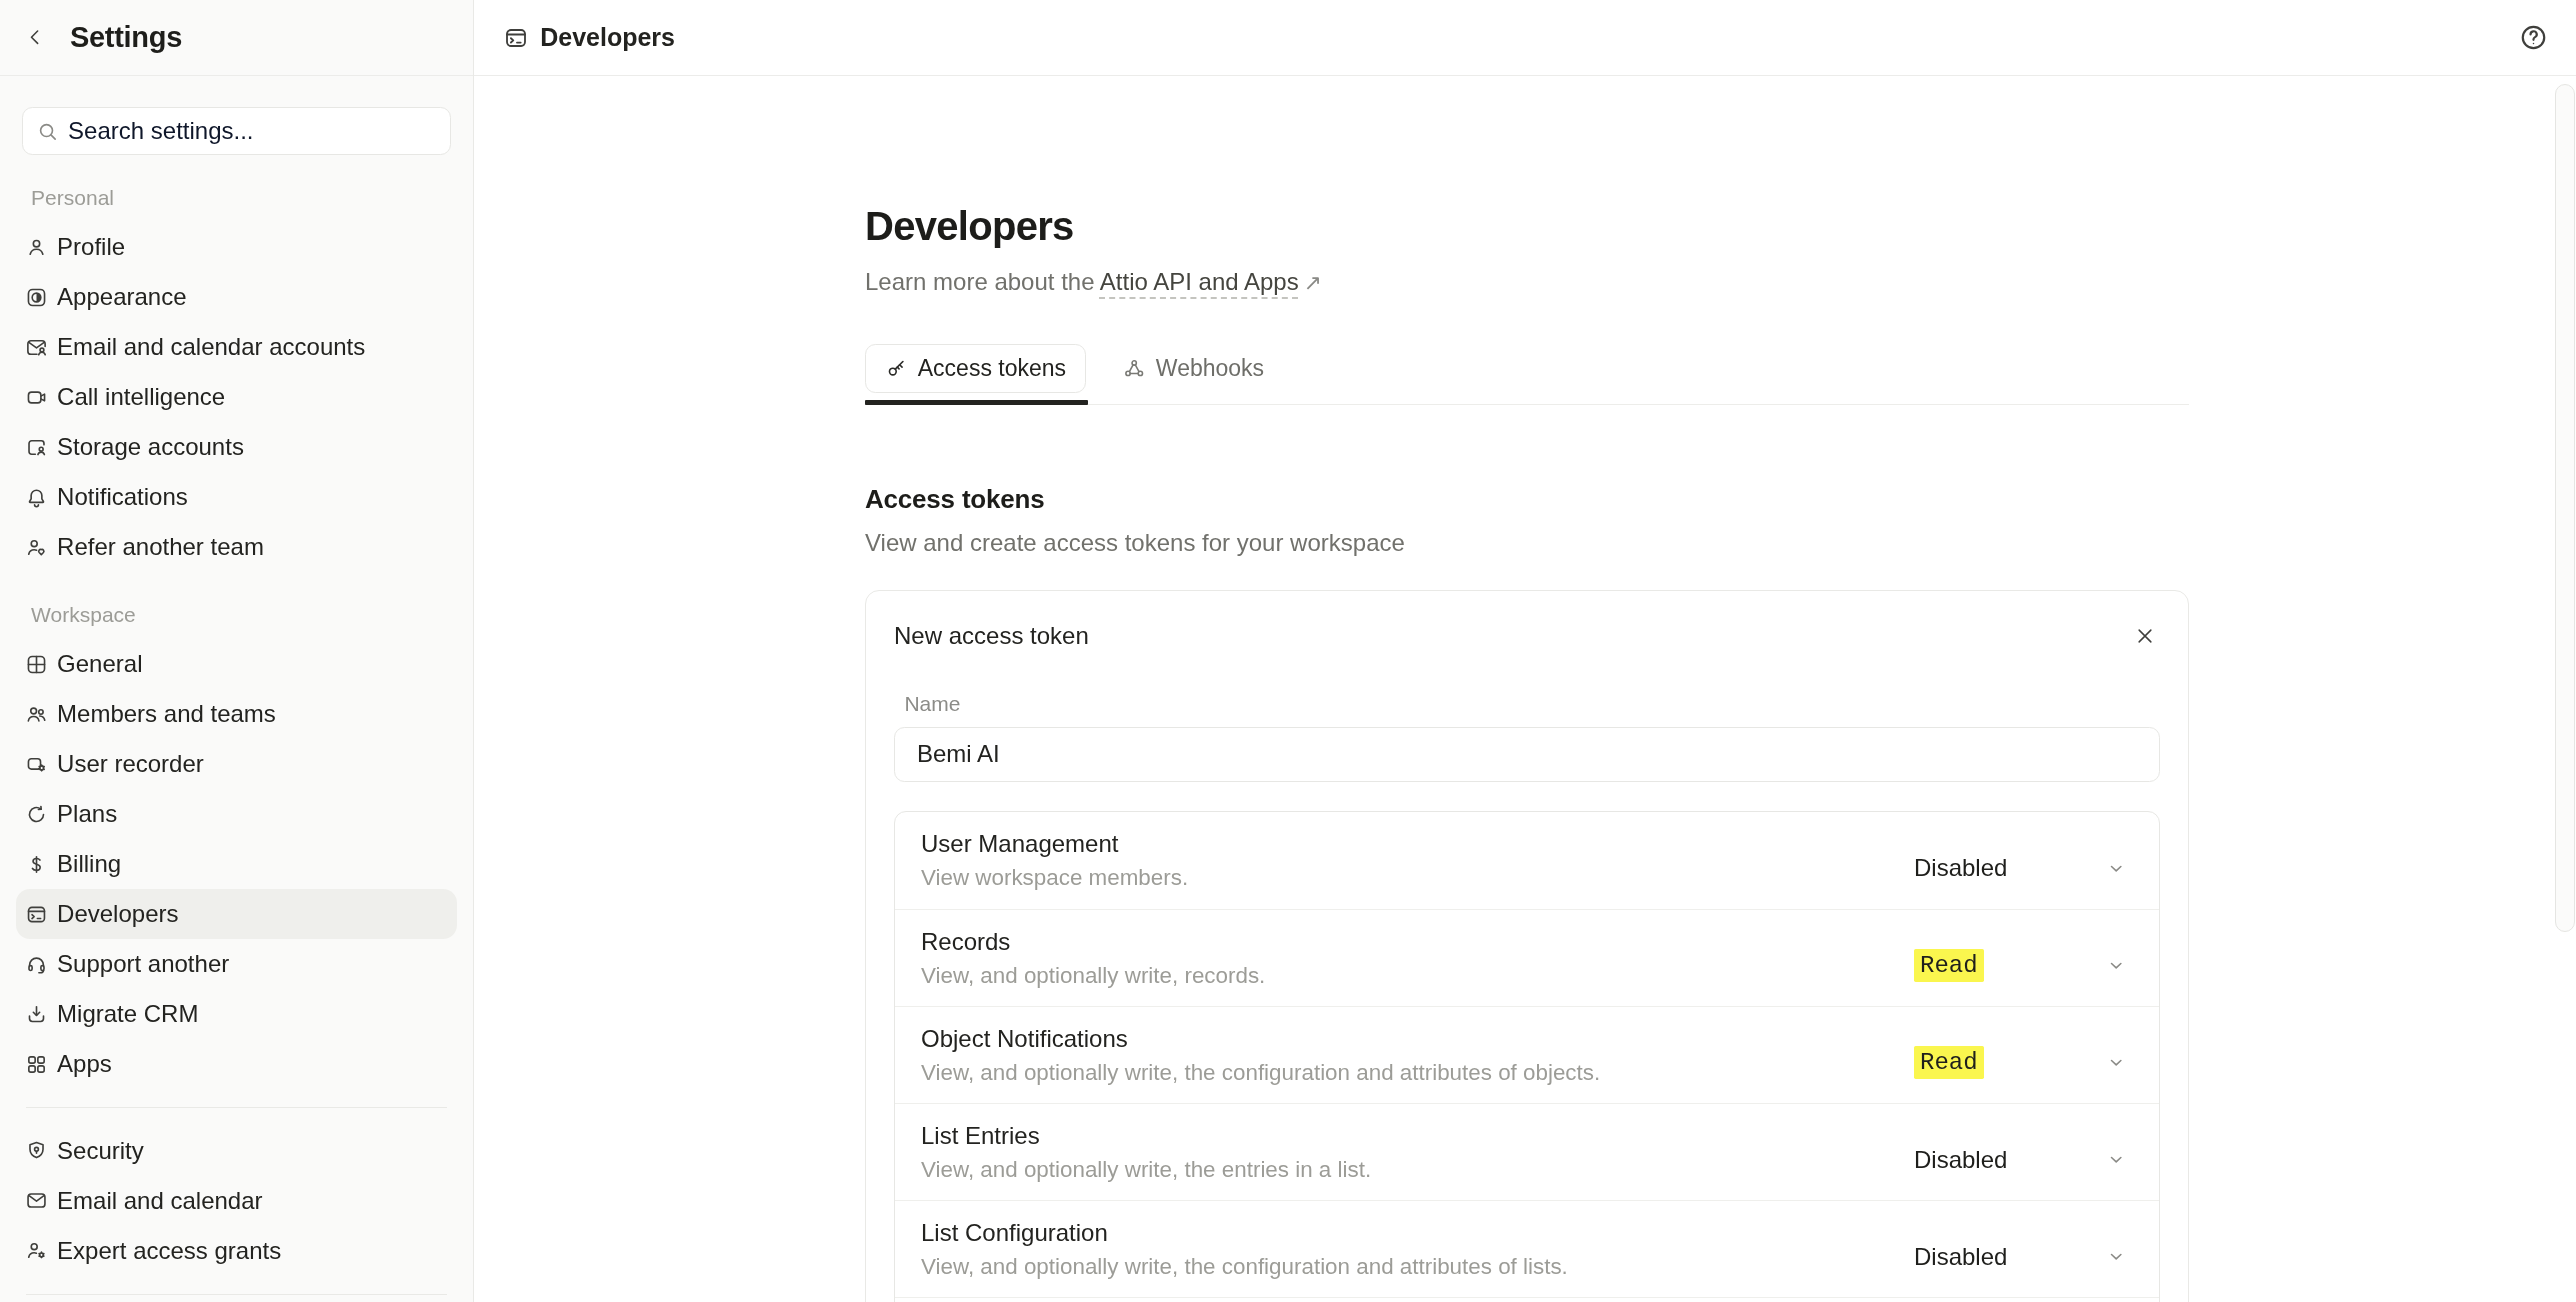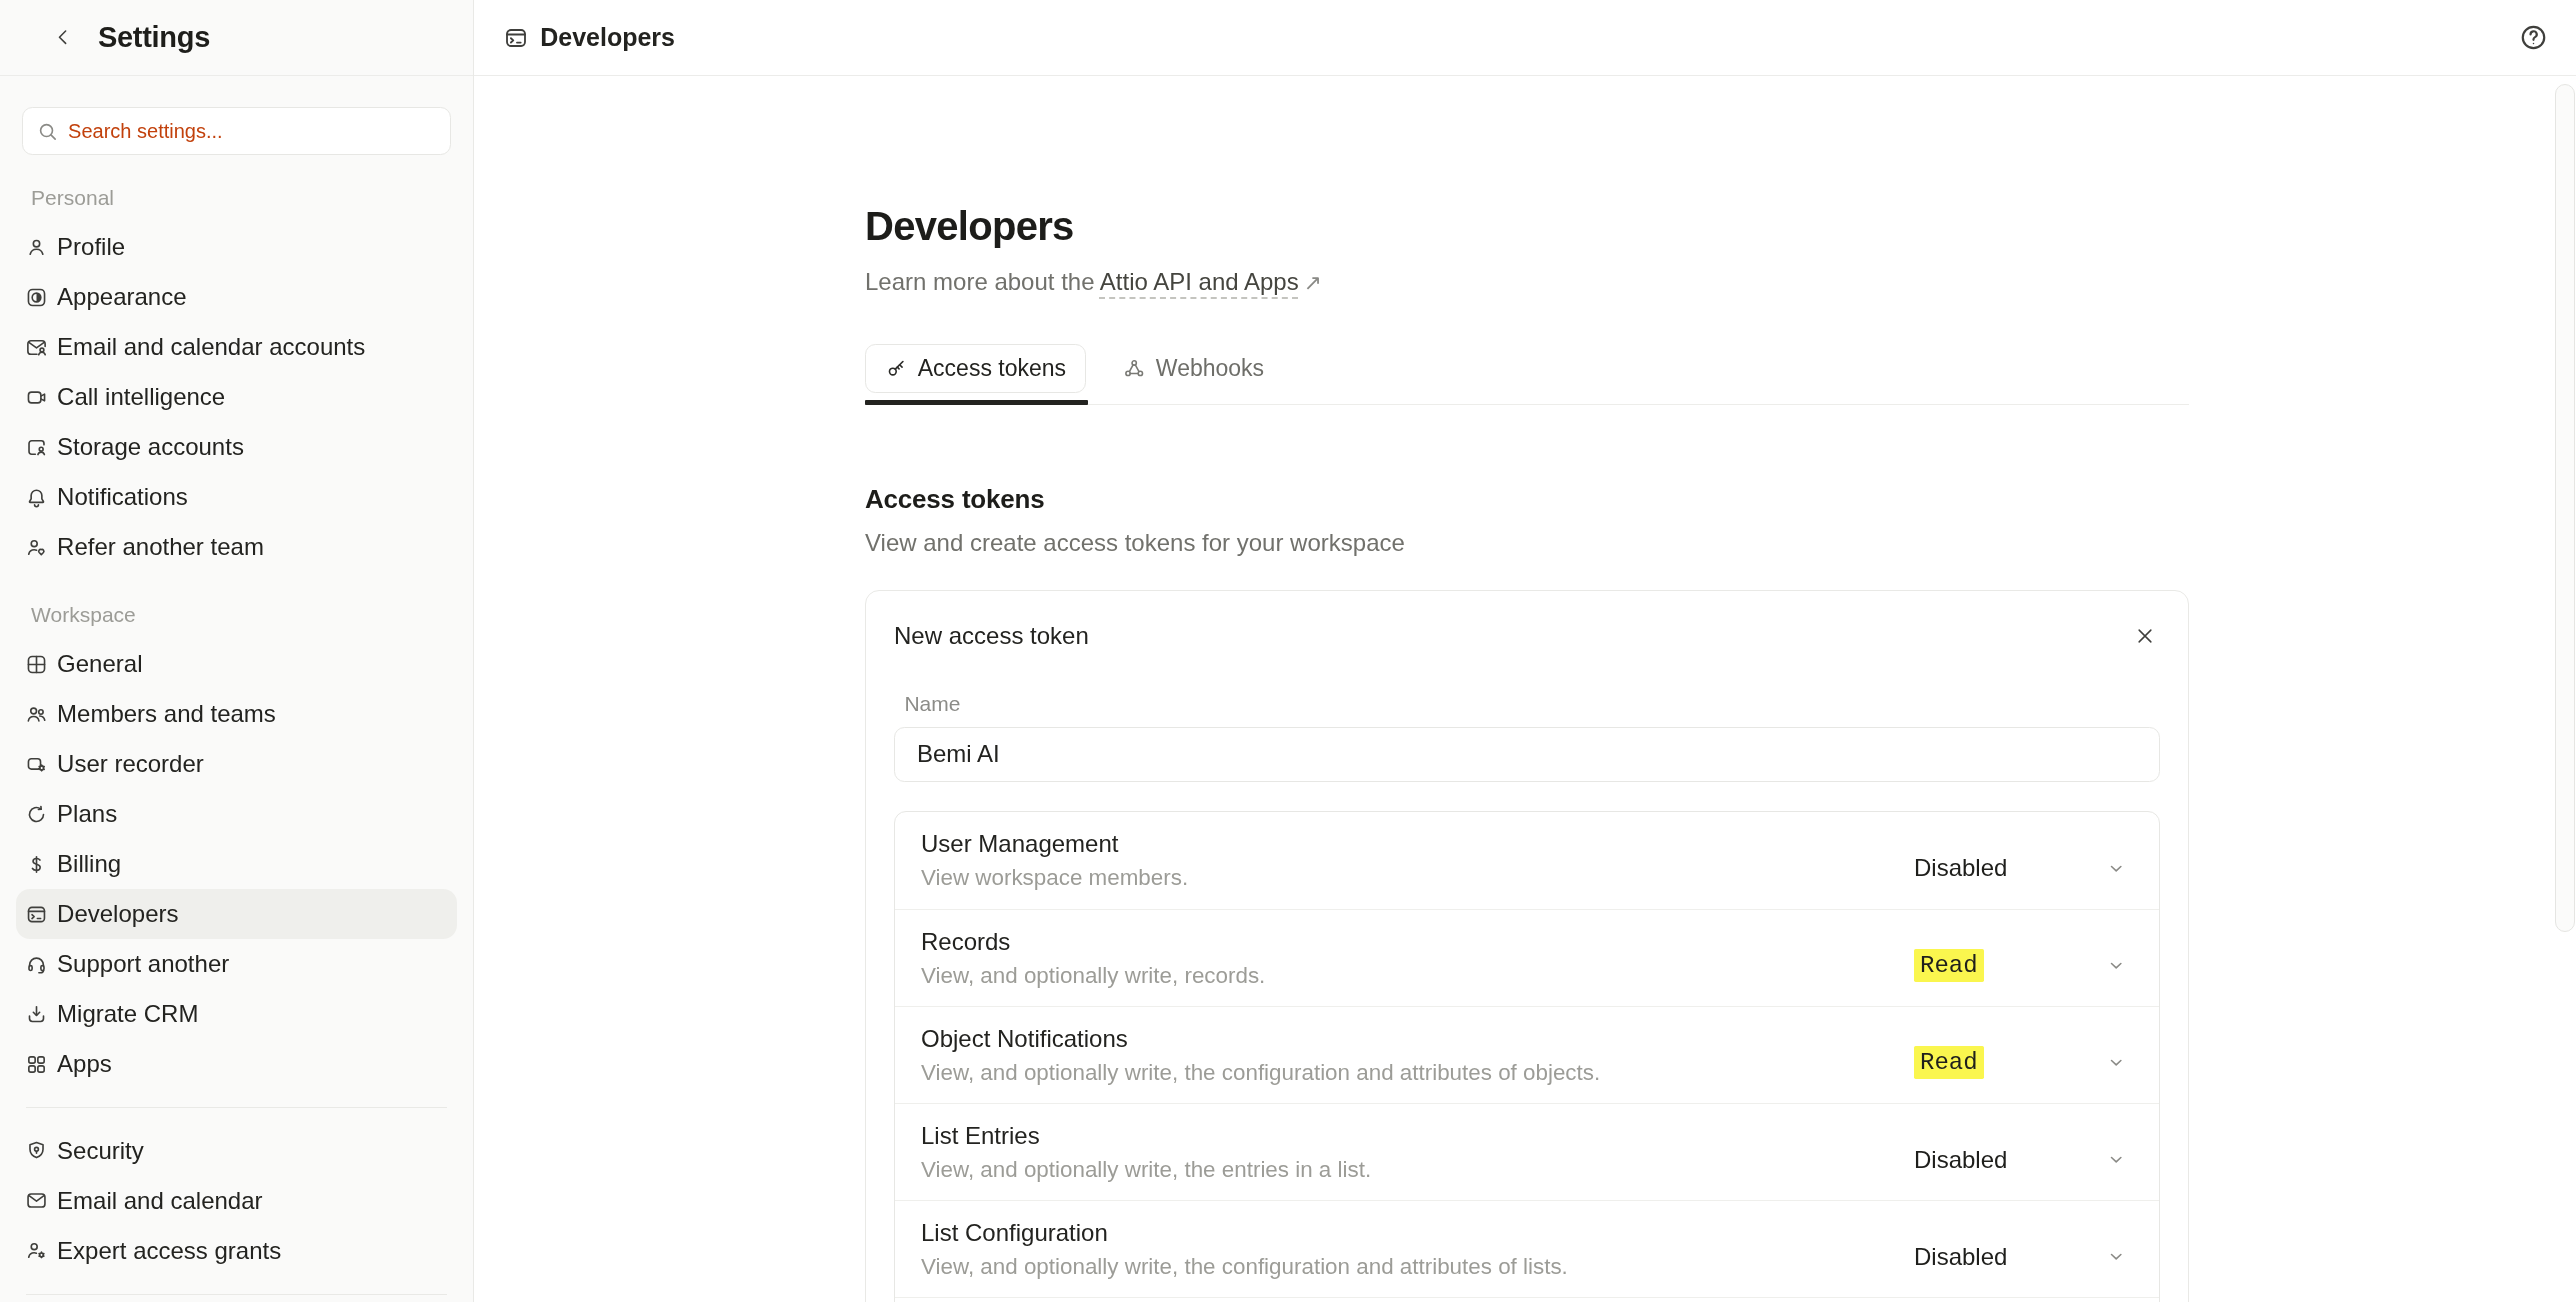--- a/index.html
+++ b/index.html
@@ -2,27 +2,27 @@
 <html style="font-size:14px"><head>
 <meta charset="utf-8">
 <style>
   * { margin:0; padding:0; box-sizing:border-box; }
   html,body { width:2576px; height:1303px; overflow:hidden; background:#fff;
     font-family:"Liberation Sans", sans-serif; -webkit-font-smoothing:antialiased; }
   .root { display:flex; width:2576px; height:1303px; position:relative; }
 
   
   .sidebar { width:474px; min-width:474px; background:#FAFAF9; border-right:0.9px solid #E9E9E6; }
-  .side-header { height:76px; border-bottom:0.9px solid #ECECEA; display:flex; align-items:center; padding-left:46px;text-align:center; }
+  .side-header { height:76px; border-bottom:0.9px solid #ECECEA; display:flex; align-items:center; padding-left:18px;text-align:center; }
   .back-btn { width:35px; height:35px; display:flex; align-items:center; justify-content:center; color:#4A4A47; cursor:pointer; }
   .side-title { margin-left:17px; font-size:29px; font-weight:700; color:#1E1E1B; letter-spacing:-0.3px; }
   .side-body { padding:31px 21.6px 0 21.6px; }
   .search-box { height:48px; border:1.3px solid #E7E7E4; background:#fff; border-radius:10.4px;
     display:flex; align-items:center; padding:0 13px; gap:9.5px; }
-  .search-box .ph { font-size:20px; color:#c2410c; }
+  .search-box .ph { font-size:24px; color:#0f172a; }
   .section-label { font-size:21px; color:#9C9C97; margin:31px 0 12px 9.5px; }
   .side-item { height:50px; display:flex; align-items:center; gap:9px; padding:0 9.5px; margin:0 -6px;
     border-radius:14px; cursor:pointer; }
   .side-item .lbl { font-size:24px; font-weight:500; color:#232320; }
   .side-item.selected { background:#EFEFEC; }
   .side-divider { height:0.9px; background:#E9E9E6; margin:18px 4.3px; }
   .icon { display:inline-flex; align-items:center; justify-content:center; color:#3F3F3C; flex:none; }
   .icon svg { display:block; }
 
   

